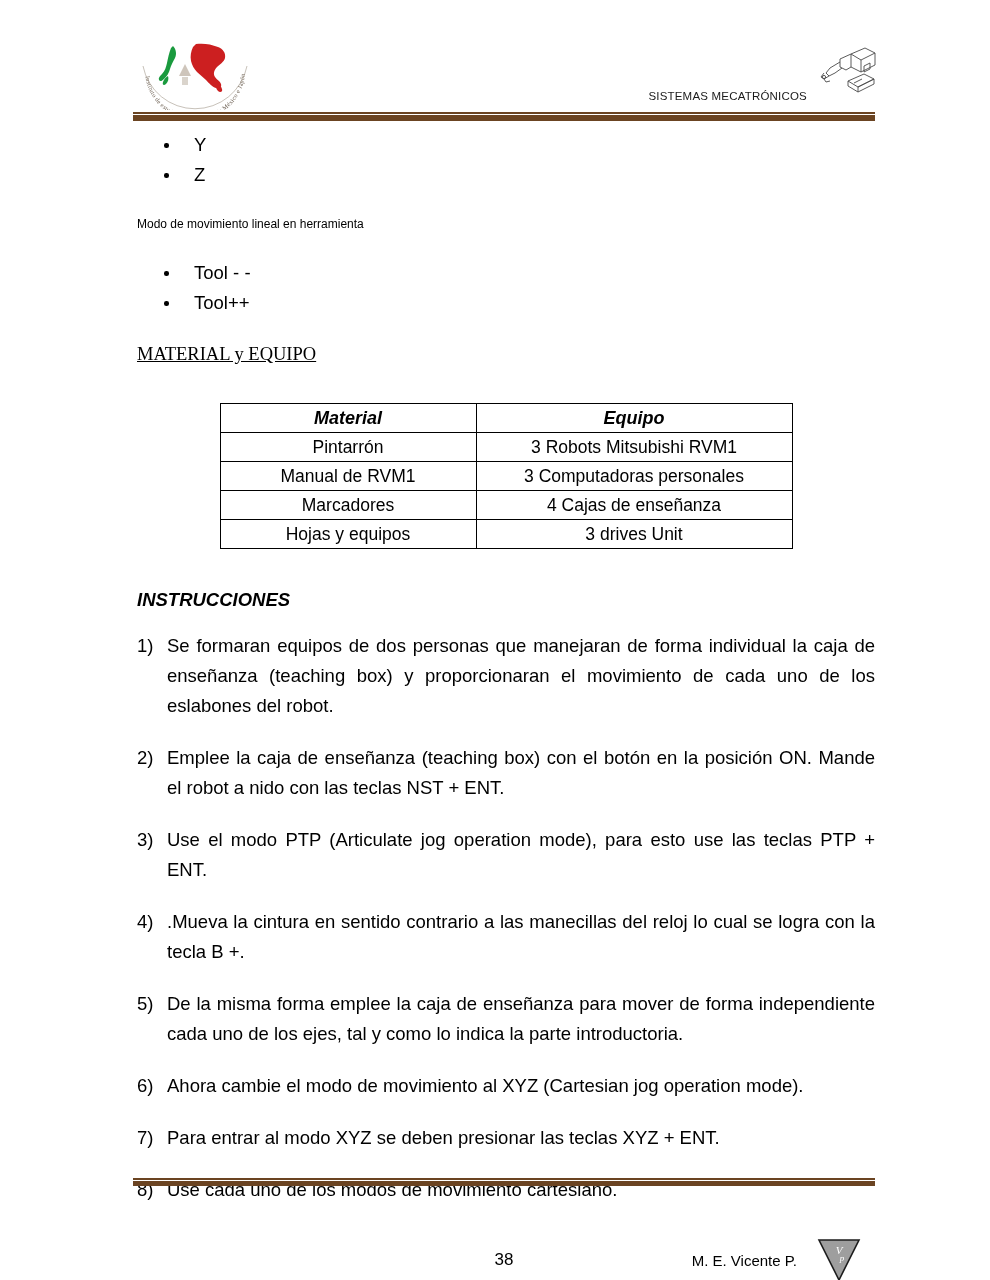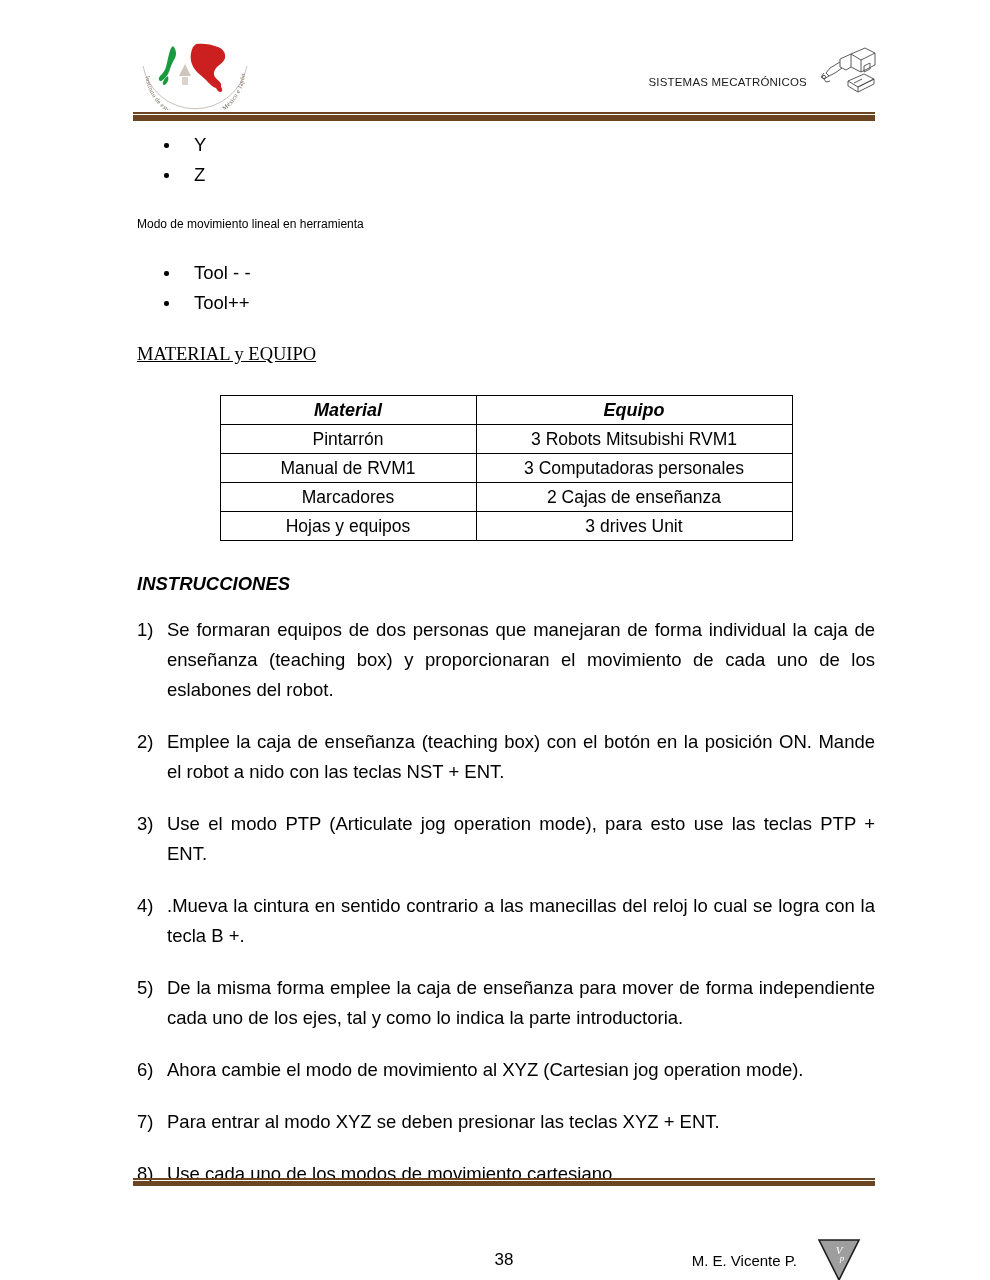--- a/index.html
+++ b/index.html
@@ -35,21 +35,21 @@
   .header-logo {
     position: absolute;
     left: 0px;
     top: 0px;
     width: 125px;
     height: 78px;
   }
   .header-title {
     position: absolute;
     right: 68px;
-    top: 44px;
+    top: 58px;
     font-size: 11.5px;
     letter-spacing: 0.2px;
     white-space: nowrap;
     color: #1a1a1a;
     font-family: "Liberation Sans", sans-serif;
   }
   .header-robot {
     position: absolute;
     right: -5px;
     top: 8px;
@@ -124,21 +124,21 @@
   .heading-bolditalic {
     font-size: 18.5px;
     line-height: 30px;
     font-weight: bold;
     font-style: italic;
   }
 
   
   .mat-table {
     border-collapse: collapse;
-    margin: 8px auto;
+    margin: 16px auto;
     width: 572px;
     table-layout: fixed;
     padding-left: 24px;
   }
   .mat-table th, .mat-table td {
     border: 1.2px solid #000000;
     text-align: center;
     font-size: 17.5px;
     height: 26px;
     padding: 1px 4px;
@@ -339,21 +339,21 @@
         <tr>
           <td>Pintarrón</td>
           <td>3 Robots Mitsubishi RVM1</td>
         </tr>
         <tr>
           <td>Manual de RVM1</td>
           <td>3 Computadoras personales</td>
         </tr>
         <tr>
           <td>Marcadores</td>
-          <td>2 Cajas de enseñanza</td>
+          <td>4 Cajas de enseñanza</td>
         </tr>
         <tr>
           <td>Hojas y equipos</td>
           <td>3 drives Unit</td>
         </tr>
       </tbody>
     </table>
 
     <div style="height:20px"></div>
 

